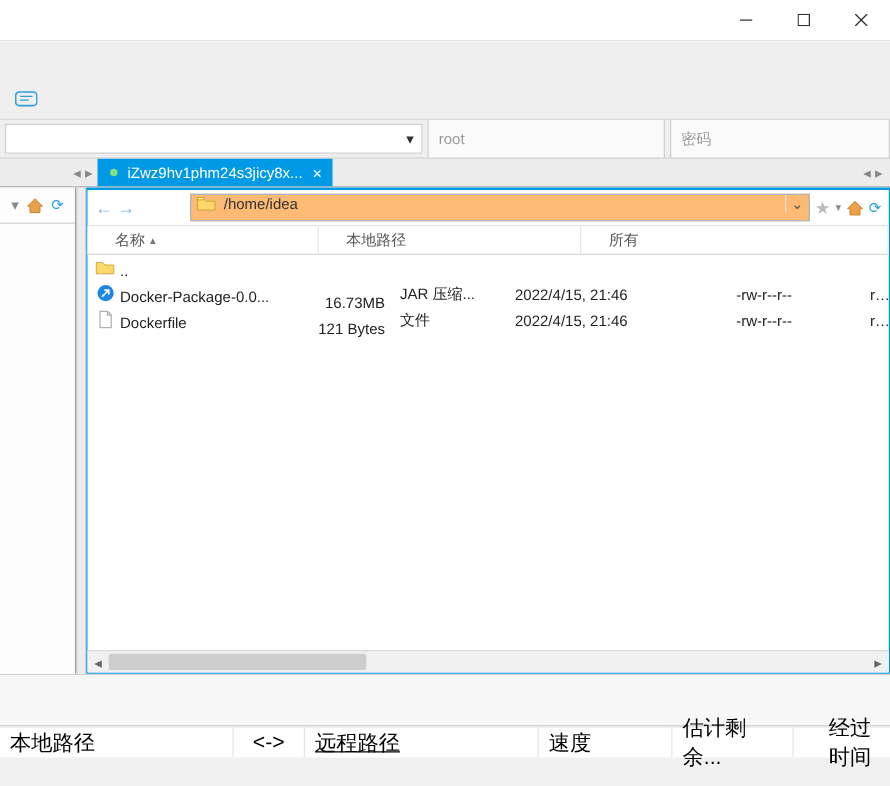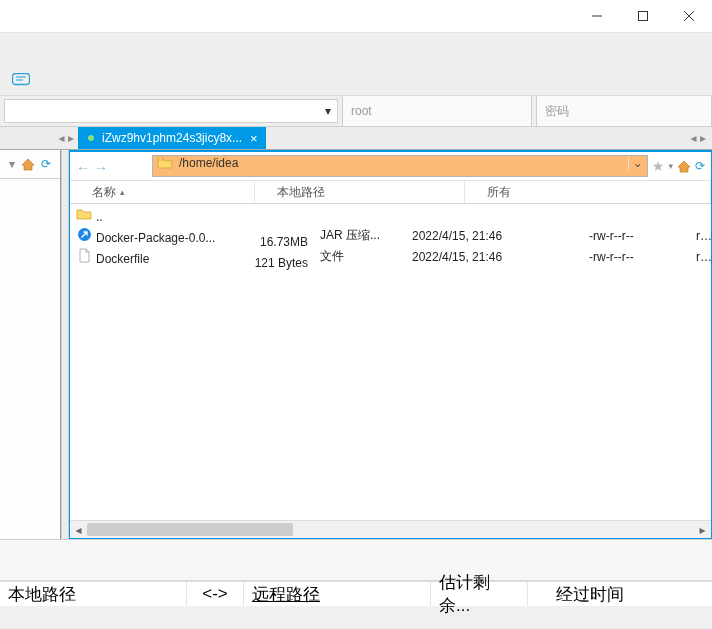--- a/index.html
+++ b/index.html
@@ -211,15 +211,16 @@
     </div>
   </div>
 </div>
 
 <div class="bottom-gap"></div>
 
 <div class="status">
   <div class="s1">本地路径</div>
   <div class="s2">&lt;-&gt;</div>
   <div class="s3">远程路径</div>
+  <div class="s4">速度</div>
   <div class="s5">估计剩余...</div>
   <div class="s6">经过时间</div>
 </div>
 
 </body></html>

